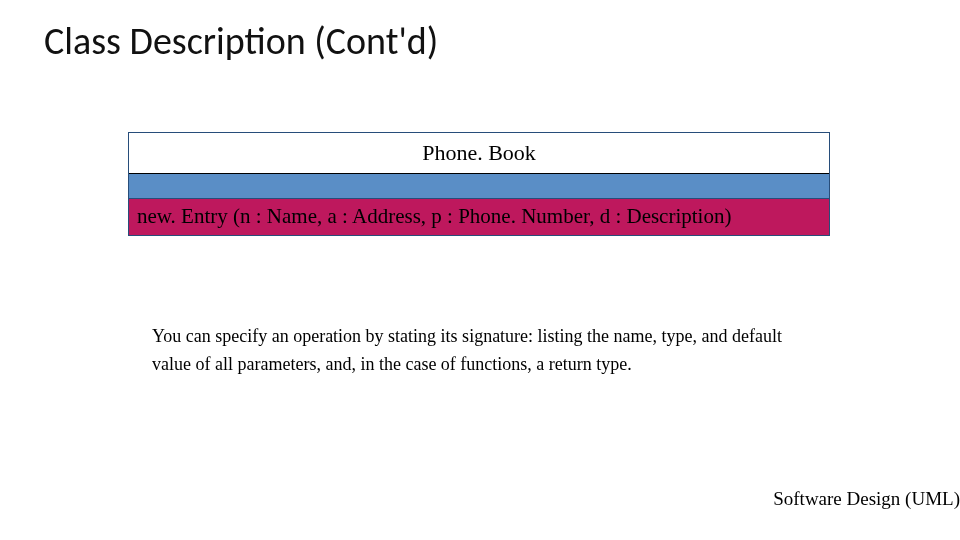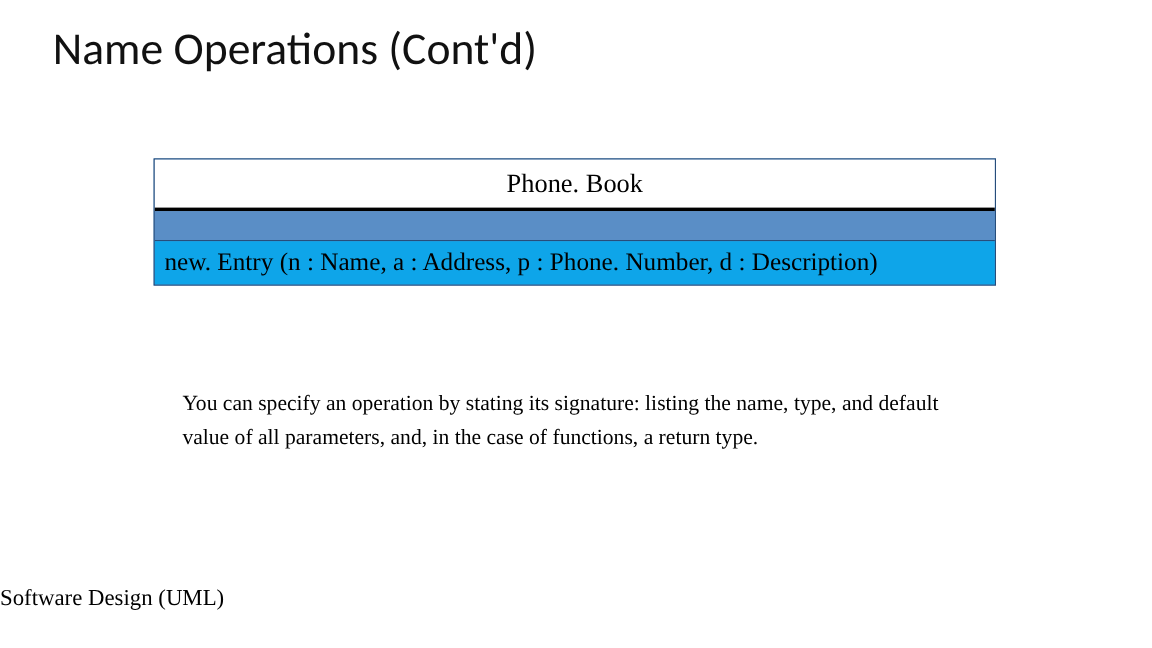--- a/index.html
+++ b/index.html
@@ -32,56 +32,56 @@
     width: 700px;
     border: 1px solid #274d7a;
     background: #5a8ec6; 
   }
   .class-name {
     height: 40px;
     line-height: 40px;
     text-align: center;
     font-size: 22px;
     background: #fff;
-    border-bottom: 3px solid #000000;
+    border-bottom: 1px solid #000000;
   }
   .attr-compartment {
     height: 24px;
     background: #5a8ec6;
     border-bottom: 1px solid #274d7a;
   }
   .ops-compartment {
-    background: #0ea5e9;
+    background: #be185d;
     padding: 4px 8px 6px 8px;
     font-size: 21px;
     line-height: 26px;
   }
   .explain {
     position: absolute;
     left: 152px;
     top: 322px;
     width: 640px;
     font-size: 18px;
     line-height: 28px;
   }
   .footer {
     position: absolute;
     left: 0;
     right: 0;
     bottom: 30px;
-    text-align: left;
+    text-align: right;
     font-size: 19px;
   }
 </style>
 </head>
 <body>
 
 <div class="slide">
 
-  <div class="title">Name Operations (Cont'd)</div>
+  <div class="title">Class Description (Cont'd)</div>
 
   <div class="class-box">
     <div class="class-name">Phone. Book</div>
     <div class="attr-compartment"></div>
     <div class="ops-compartment">
       <div>new. Entry (n : Name, a : Address, p : Phone. Number, d : Description)</div>
     </div>
   </div>
 
   <div class="explain">You can specify an operation by stating its signature: listing the name, type, and default value of all parameters, and, in the case of functions, a return type.</div>

